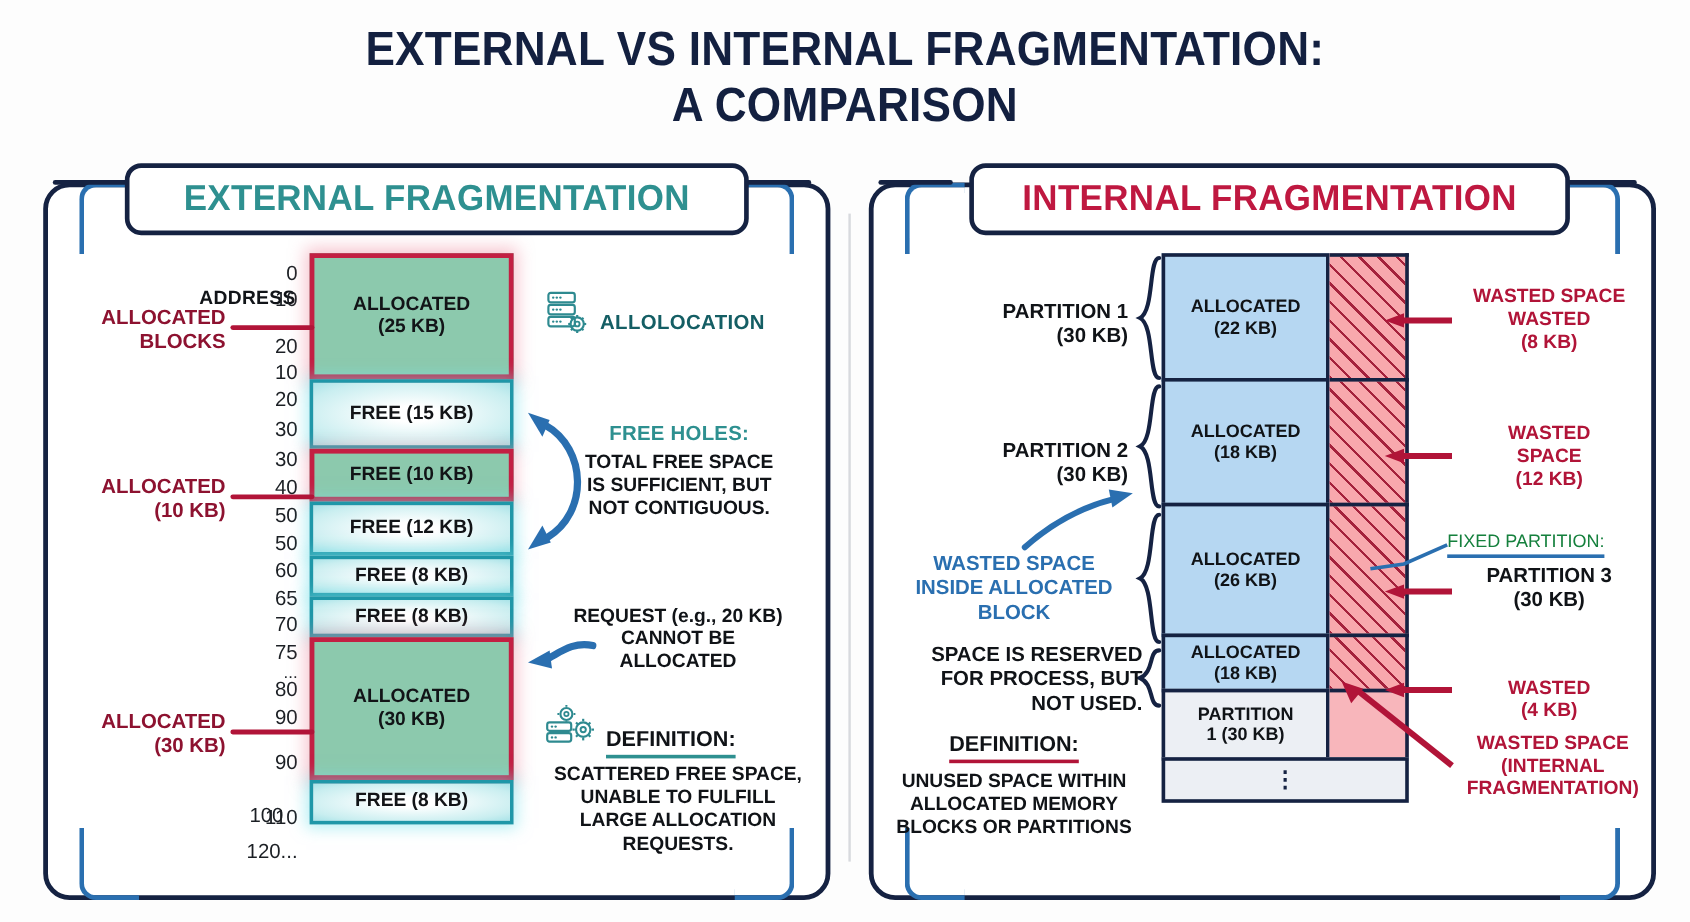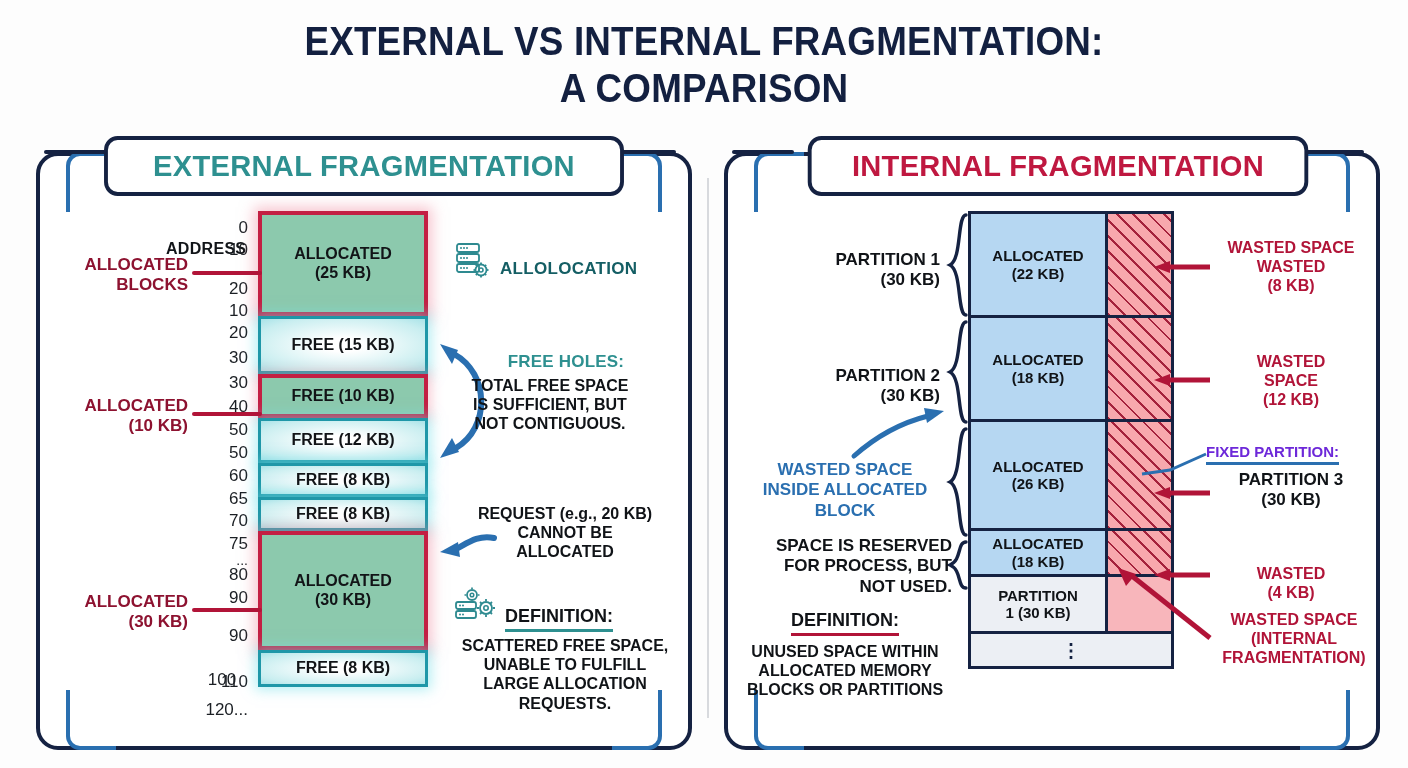--- a/index.html
+++ b/index.html
@@ -175,21 +175,21 @@
   }
 
   .r-label{
     position:absolute;text-align:center;
     color:#b11438;font-weight:bold;font-size:16px;line-height:1.2;
   }
   .blue-label{
     position:absolute;text-align:center;color:#2a6fb0;font-weight:bold;font-size:17px;line-height:1.2;
   }
   .fixed-head{
-    position:absolute;font-weight:bold;font-size:15px;color:#6d28d9;
+    position:absolute;font-weight:normal;font-size:15px;color:#15803d;
     border-bottom:3px solid #2a6fb0;padding-bottom:2px;white-space:nowrap;
   }
   svg{position:absolute;overflow:visible;}
 </style>
 </head>
 <body>
 
 <div class="root">
 
   <div class="title">
@@ -317,21 +317,21 @@
 
   <svg style="left:432px;top:336px;" width="70" height="130" viewBox="0 0 70 130">
     <path d="M22 18 C 58 38, 58 92, 24 112" fill="none" stroke="#2a6fb0" stroke-width="6" stroke-linecap="round"></path>
     <path d="M8 8 L26 14 L20 28 Z" fill="#2a6fb0"></path>
     <path d="M8 122 L20 102 L27 116 Z" fill="#2a6fb0"></path>
   </svg>
 
   <div class="side-txt" style="left:466px;top:352px;width:200px;">
     <div class="side-title-teal">FREE HOLES:</div>
   </div>
-  <div class="side-txt body-txt" style="left:440px;top:376px;width:220px;">
+  <div class="side-txt body-txt" style="left:456px;top:376px;width:220px;">
     <span>TOTAL FREE SPACE</span><br>
     <span>IS SUFFICIENT, BUT</span><br>
     <span>NOT CONTIGUOUS.</span>
   </div>
 
   <svg style="left:432px;top:520px;" width="70" height="50" viewBox="0 0 70 50">
     <path d="M62 18 C 44 14, 32 26, 22 30" fill="none" stroke="#2a6fb0" stroke-width="6" stroke-linecap="round"></path>
     <path d="M8 32 L26 22 L28 37 Z" fill="#2a6fb0"></path>
   </svg>
   <div class="side-txt body-txt" style="left:450px;top:504px;width:230px;">

